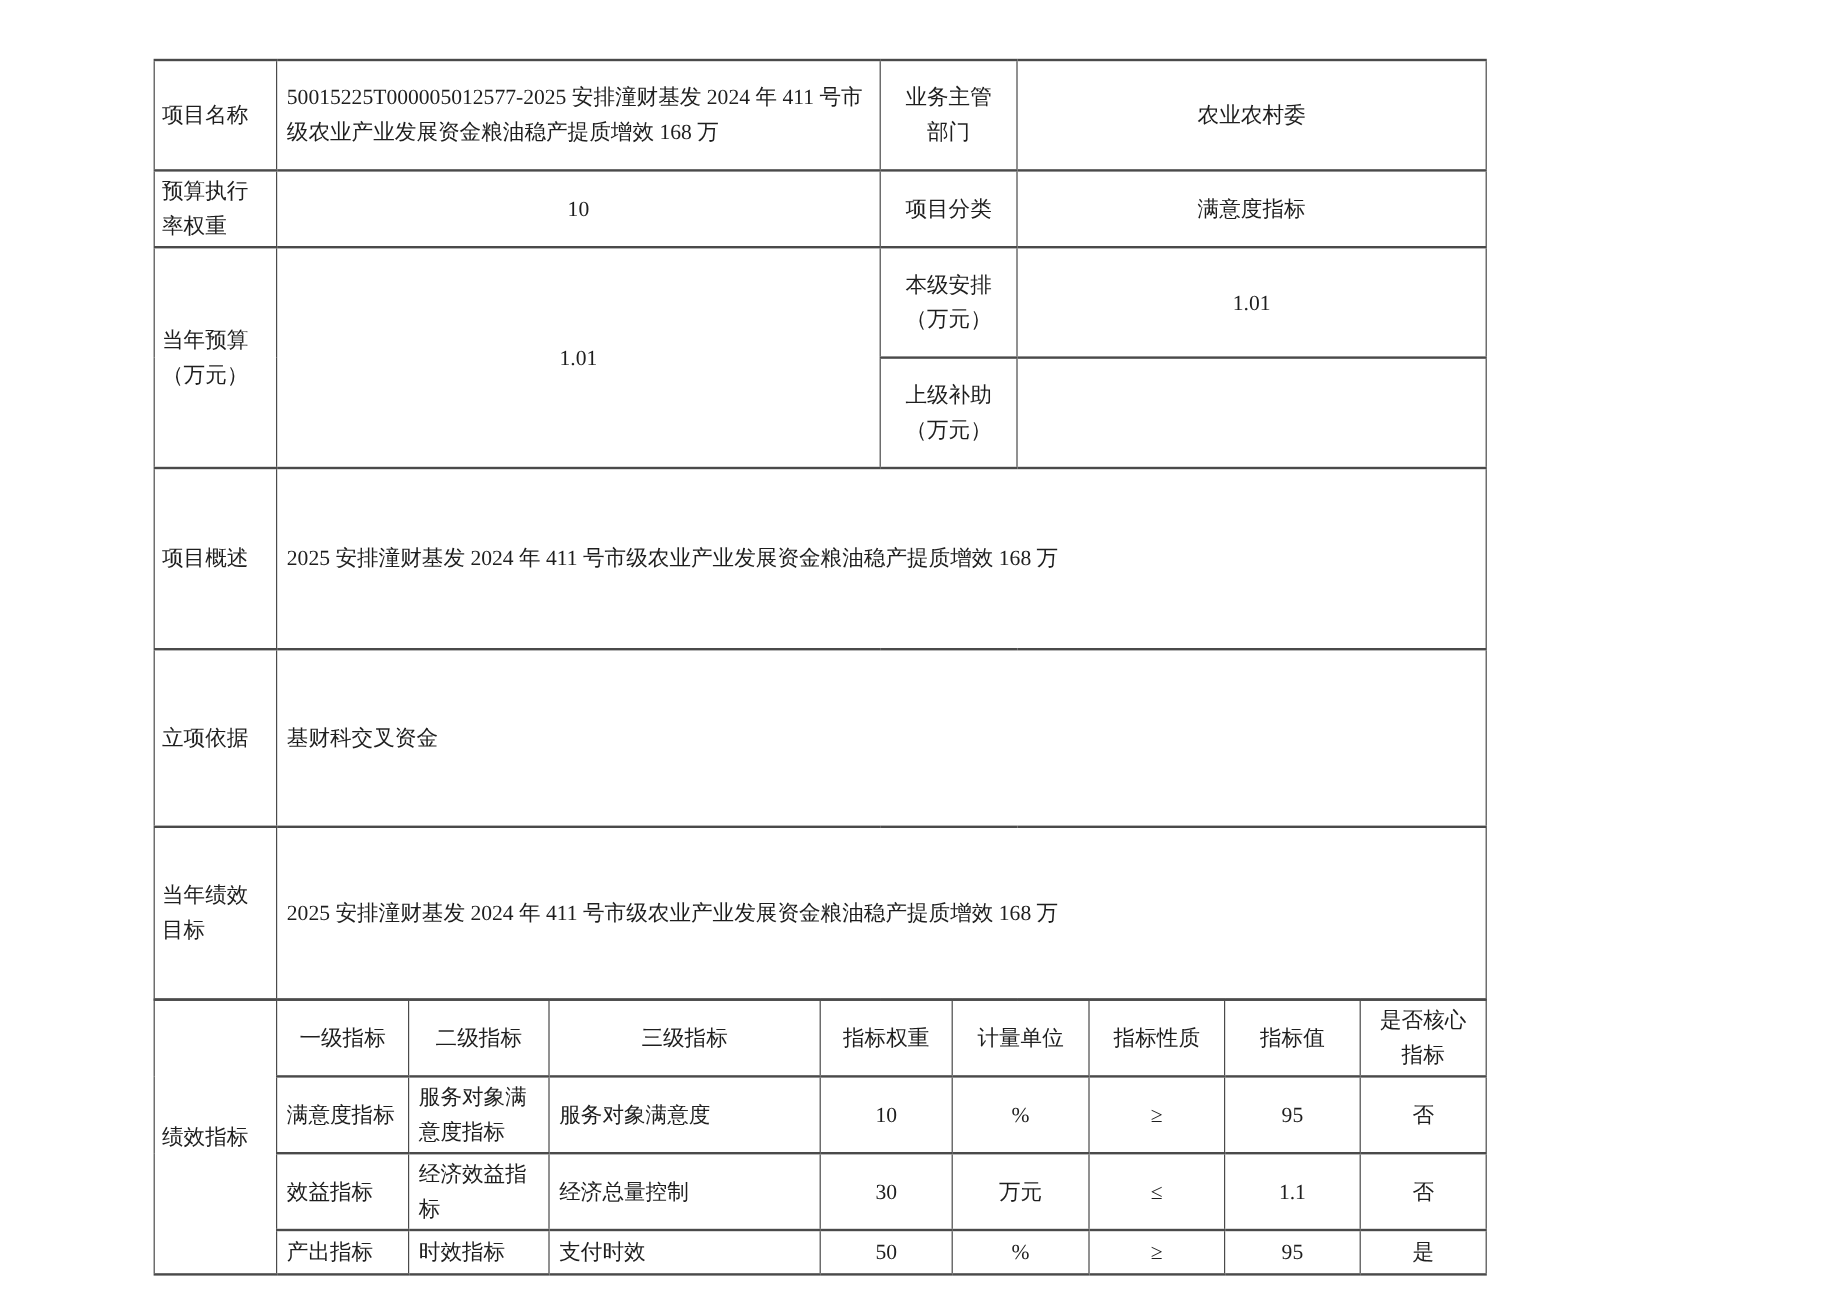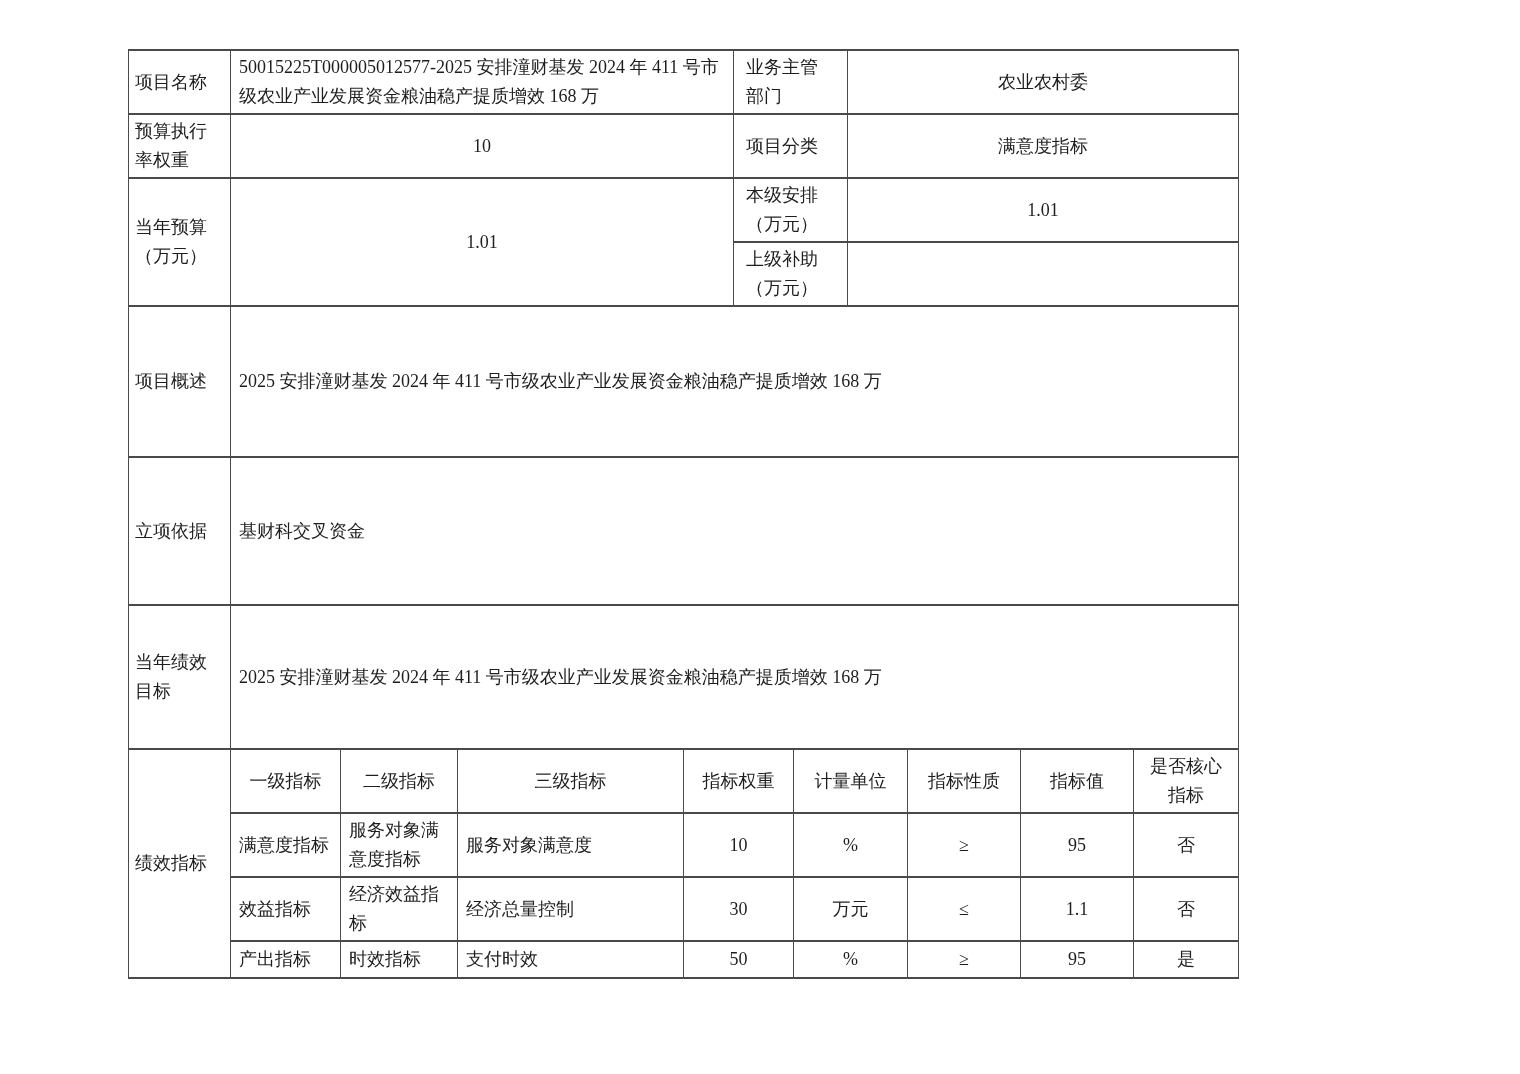--- a/index.html
+++ b/index.html
@@ -28,21 +28,21 @@
     border-top-width: 2px;
     border-bottom-width: 2px;
     font-size: 18px;
     line-height: 29px;
     vertical-align: middle;
     padding: 2px 8px;
     overflow: hidden;
     word-wrap: break-word;
   }
   td.lbl  { text-align: left; padding: 2px 6px; }
-  td.lbl3 { text-align: left; padding: 2px 12px; }
+  td.lbl3 { text-align: center; padding: 16px 12px; }
   td.ctr  { text-align: center; }
   td.txt  { text-align: left; }
   td.hdr  { text-align: center; padding: 2px 8px; }
   tr.h58  { height: 58px; }
   tr.h56  { height: 56px; margin-left: 32px; }
   tr.h55  { height: 55px; }
   tr.h151 { height: 151px; margin-top: 26px; }
   tr.h148 { height: 148px; }
   tr.h146 { height: 144px; }
   tr.h59  { height: 59px; }

